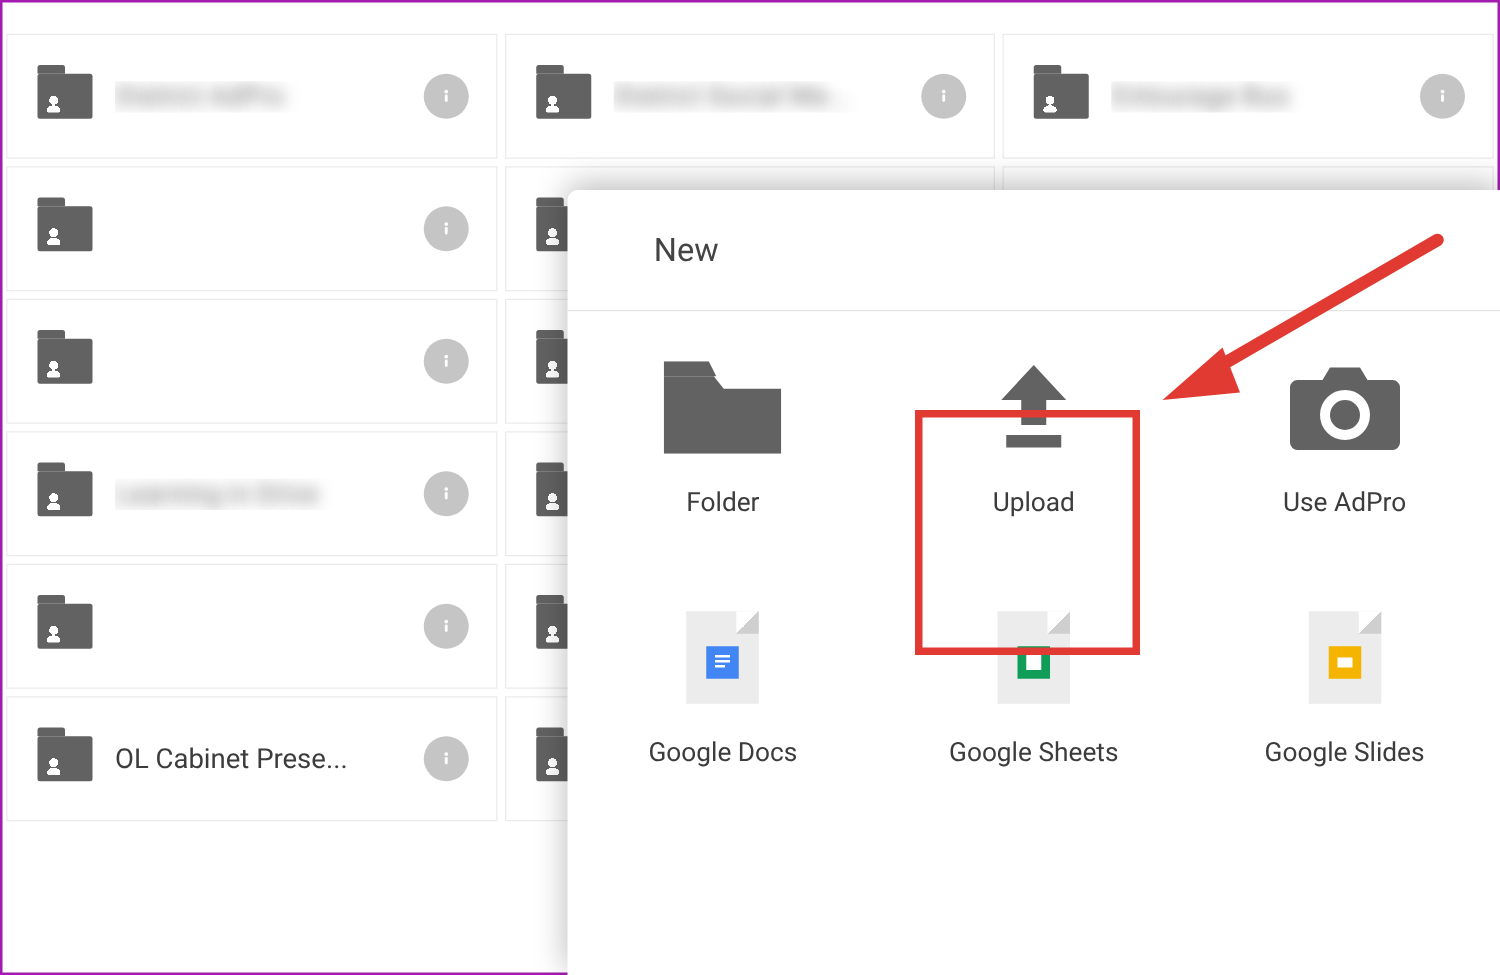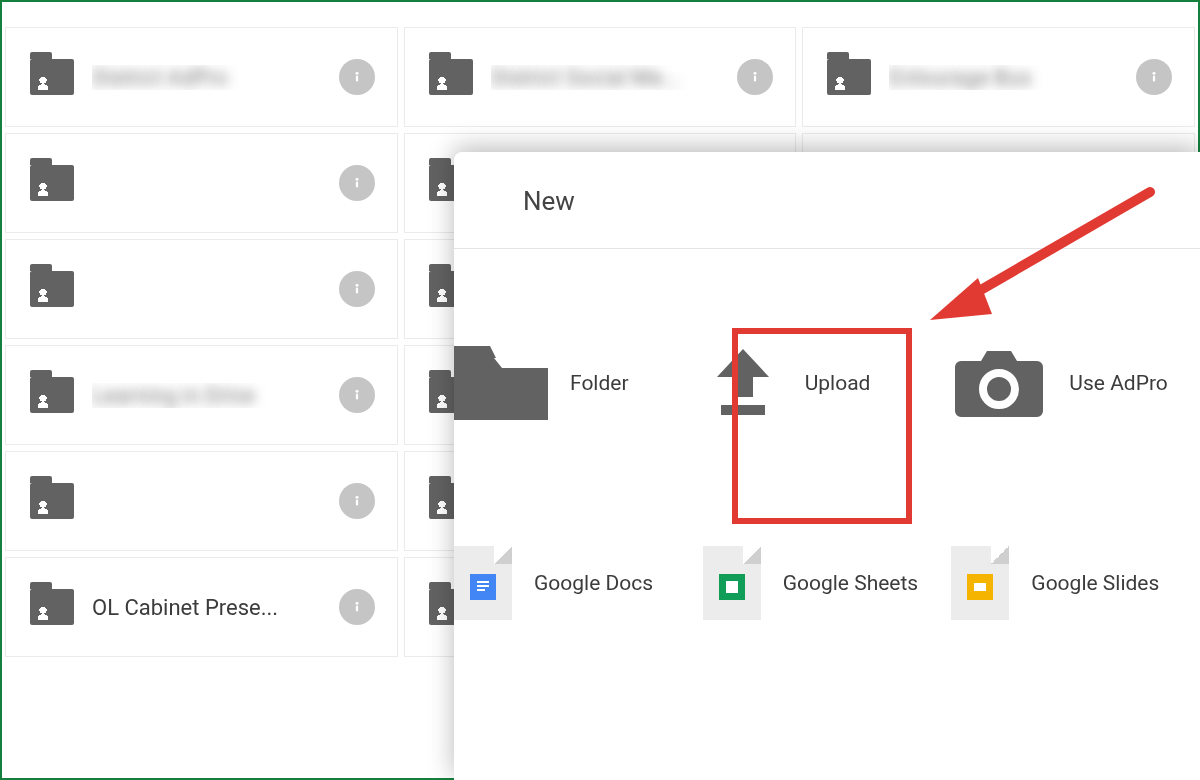--- a/index.html
+++ b/index.html
@@ -1,17 +1,17 @@
 <!DOCTYPE html>
 <html><head>
 <meta charset="utf-8">
 <style>
   * { box-sizing: border-box; margin: 0; padding: 0; }
   html, body { width: 1200px; height: 780px; font-family: Roboto, Arial, sans-serif; background: #fff; overflow: hidden; }
-  .frame { position: relative; width: 1200px; height: 780px; border: 2px solid #15803d; background: #fff; }
+  .frame { position: relative; width: 1200px; height: 780px; border: 2px solid #a21caf; background: #fff; }
 
   
   .grid { position: absolute; left: 4px; right: 4px; top: 26px; display: grid;
           grid-template-columns: repeat(3, 1fr); gap: 8px 8px; }
   .cell { height: 98px; background: #fff; border-radius: 0; box-shadow: 0 0 0 1px #ebebeb;
           display: flex; align-items: center; padding: 0 22px 0 24px; position: relative; }
 
   .folder-icn { width: 44px; height: 36px; background: #626262; position: relative; border-radius: 2px; flex: 0 0 auto; }
   .folder-icn::before { content: ""; position: absolute; left: 0; top: -7px; width: 22px; height: 7px;
                         background: #626262; border-top-left-radius: 2px; border-top-right-radius: 2px; }
@@ -27,21 +27,21 @@
   .info-btn { flex: 0 0 auto; width: 36px; height: 36px; border-radius: 50%; background: #c5c5c5;
               display: flex; align-items: center; justify-content: center; }
   .info-btn svg { width: 18px; height: 18px; fill: #fff; }
 
   
   .modal { position: absolute; left: 452px; top: 150px; width: 746px; height: 628px; background: #fff;
            border-top-left-radius: 8px; box-shadow: 0 -4px 26px rgba(0,0,0,.28); }
   .modal-title { font-size: 26px; color: #444; padding: 34px 0 32px 69px; }
   .modal-hr { height: 1px; background: #e4e4e4; }
   .modal-grid { display: grid; grid-template-columns: repeat(3, 1fr); padding: 34px 0 0 0; }
-  .opt { display: flex; align-items: center; justify-content: flex-start;
+  .opt { display: flex; flex-direction: column; align-items: center; justify-content: flex-start;
          height: 200px; gap: 22px; cursor: pointer; }
   .opt .lbl { font-size: 21px; color: #3c3c3c; }
   .opt .ico { height: 86px; display: flex; align-items: center; justify-content: center; }
 
   
   .highlight-box { position: absolute; left: 730px; top: 326px; width: 180px; height: 196px;
                    border: 6px solid #e13a32; pointer-events: none; z-index: 5; }
   .arrow { position: absolute; left: 918px; top: 180px; z-index: 6; pointer-events: none; }
 
   

